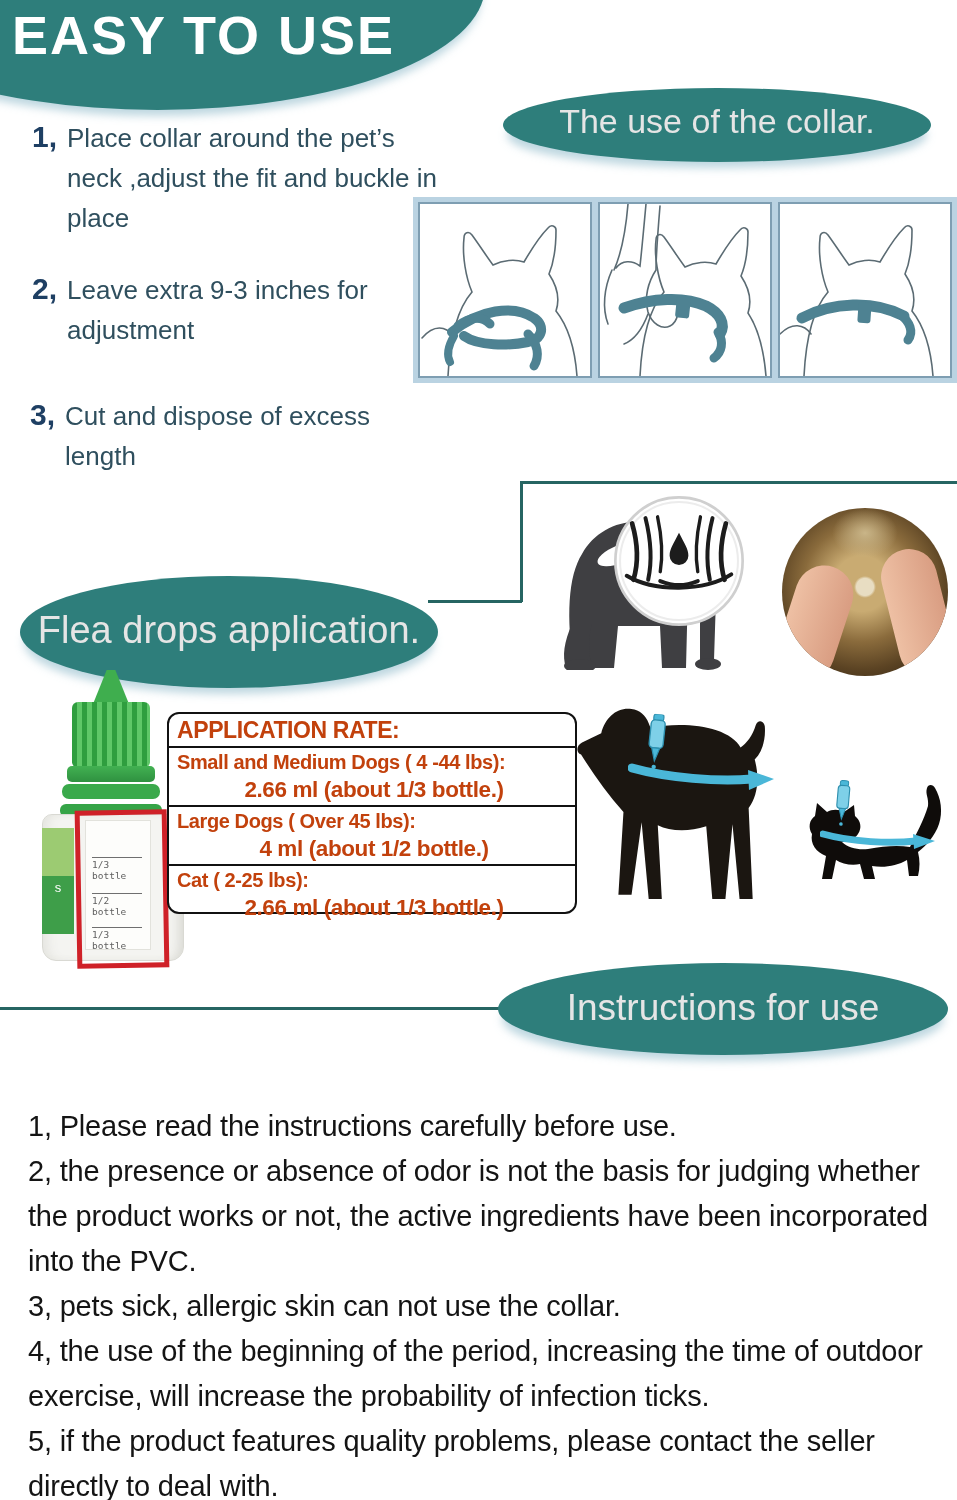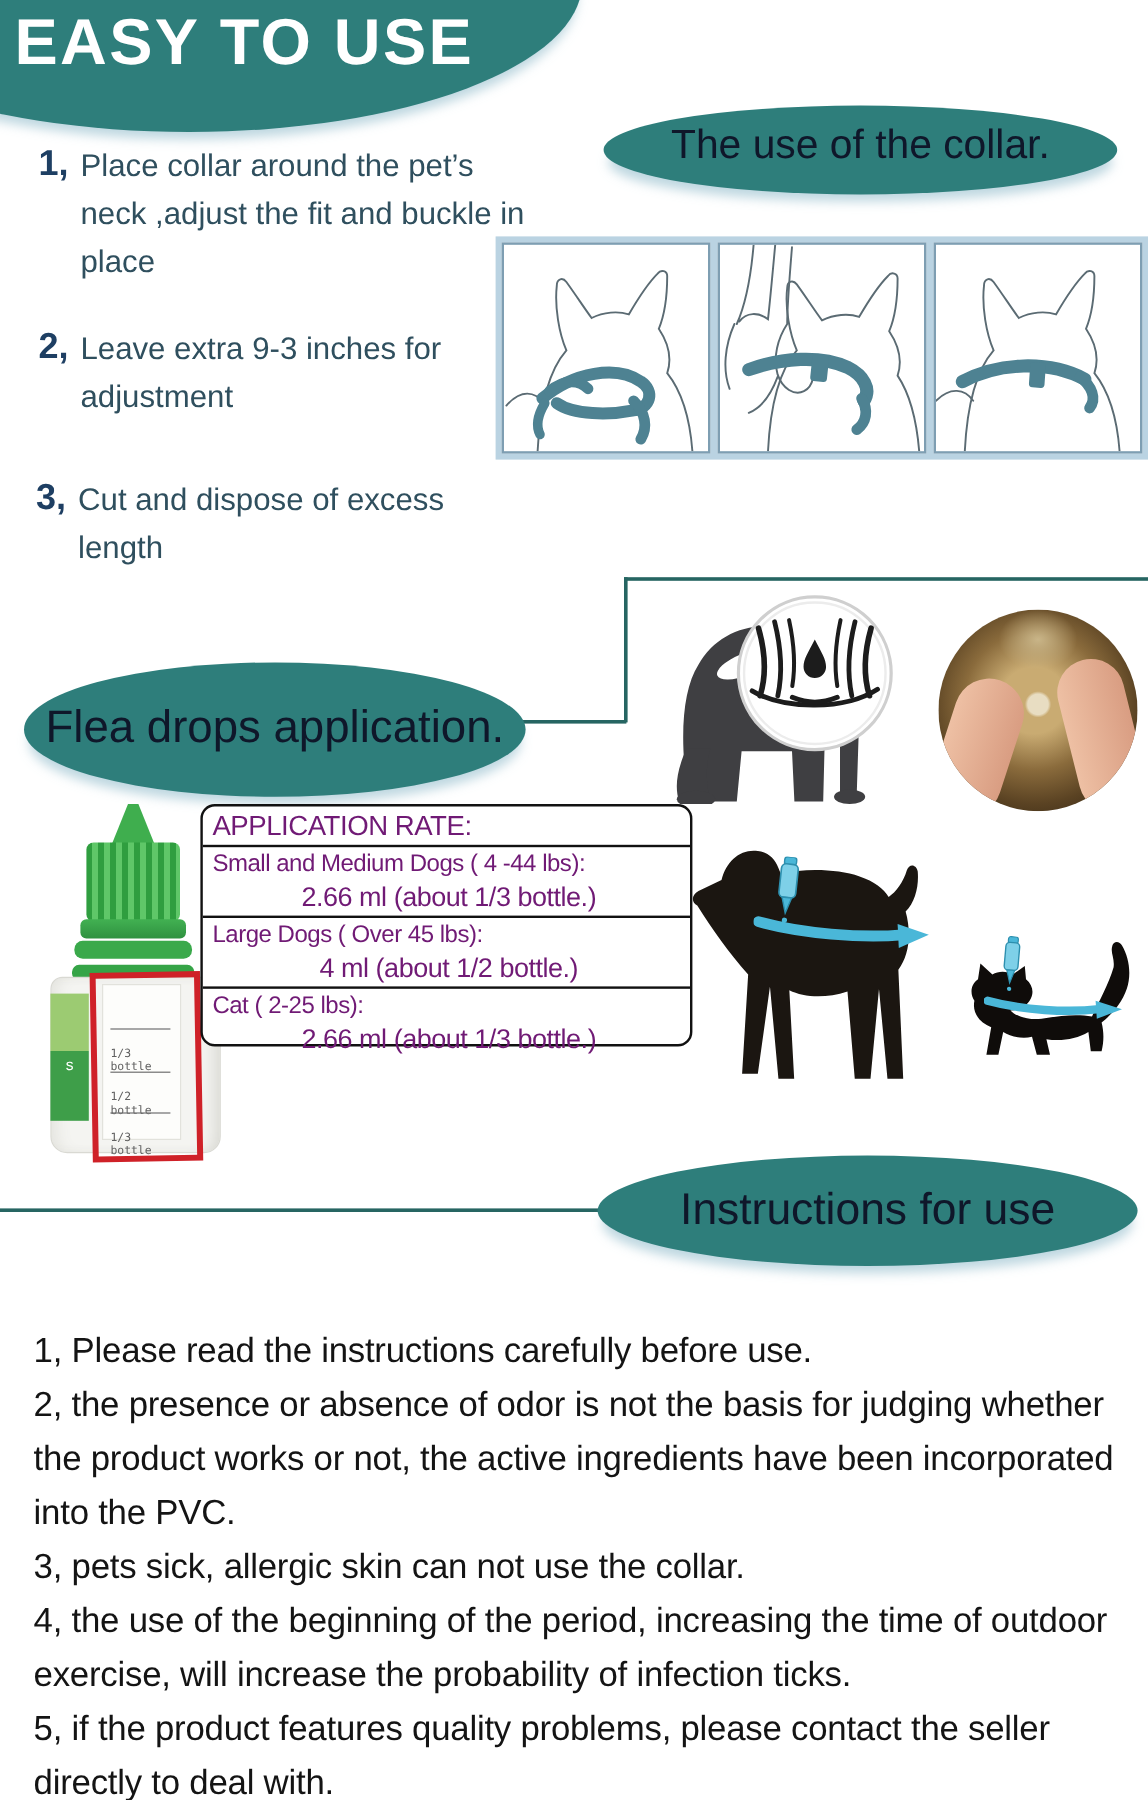--- a/index.html
+++ b/index.html
@@ -2,28 +2,28 @@
 <html><head>
 <meta charset="utf-8">
 <style>
   html,body{margin:0;padding:0;background:#ffffff;}
   #canvas{position:relative;width:957px;height:1500px;background:#ffffff;overflow:hidden;
           font-family:"Liberation Sans",sans-serif;}
 
   
   .teal-ellipse{position:absolute;background:#2e7e7b;border-radius:50%;
                 box-shadow:0 10px 9px -4px rgba(168,201,214,.75);}
-  .ellipse-label{position:absolute;width:100%;text-align:center;color:#0f172a;
+  .ellipse-label{position:absolute;width:100%;text-align:center;color:#e5e5e5;
                  font-weight:500;white-space:nowrap;}
   #easy-ellipse{left:-170px;top:-138px;width:655px;height:248px;}
   #easy-title{position:absolute;left:12px;top:4px;font-size:54px;font-weight:600;
               color:#ffffff;letter-spacing:2px;}
   #collar-ellipse{left:503px;top:88px;width:428px;height:74px;}
   #collar-ellipse .ellipse-label{top:14px;font-size:34px;}
-  #flea-ellipse{left:20px;top:552px;width:418px;height:112px;}
+  #flea-ellipse{left:20px;top:576px;width:418px;height:112px;}
   #flea-ellipse .ellipse-label{top:33px;font-size:38px;}
   #instr-ellipse{left:498px;top:963px;width:450px;height:92px;}
   #instr-ellipse .ellipse-label{top:24px;font-size:37px;}
 
   
   .tline{position:absolute;background:#266562;}
 
   
   .step{position:absolute;display:flex;}
   .step-num{font-size:30px;font-weight:700;color:#1e3f63;margin-right:10px;line-height:38px;}
@@ -64,28 +64,28 @@
   #bottle-ring2{position:absolute;left:25px;top:136px;width:102px;height:13px;border-radius:6px;background:#35a447;}
   #bottle-body{position:absolute;left:7px;top:146px;width:140px;height:145px;background:#f4f4f1;
                border:1px solid #d9d9d3;border-radius:10px 10px 14px 14px;
                box-shadow:inset -10px 0 12px -6px #d8d8d2,inset 10px 0 12px -6px #e3e3de;}
   #bottle-label-green{position:absolute;left:7px;top:160px;width:32px;height:106px;
                background:linear-gradient(#9ccb72 0 45%,#3e9e49 45% 100%);
                color:#ffffff;font-size:13px;padding-top:52px;box-sizing:border-box;text-align:center;}
   #bottle-label-white{position:absolute;left:50px;top:152px;width:66px;height:130px;background:#fdfdfb;
                border:1px solid #e2e2dc;box-sizing:border-box;}
   .mark{position:absolute;left:6px;width:50px;border-top:1.5px solid #6f6f6f;
-        font-size:9.5px;color:#606060;padding-top:15px;font-family:"DejaVu Sans Mono",monospace;}
+        font-size:9.5px;color:#606060;padding-top:1px;font-family:"DejaVu Sans Mono",monospace;}
   #red-frame{position:absolute;left:41px;top:142px;width:82px;height:148px;
              border:5px solid #cf2128;transform:rotate(-1deg);}
 
   
-  #rate-table{position:absolute;left:167px;top:670px;width:410px;height:202px;box-sizing:border-box;
+  #rate-table{position:absolute;left:167px;top:712px;width:410px;height:202px;box-sizing:border-box;
               border:2.5px solid #111;border-radius:12px;background:#fff;
-              font-weight:400;color:#701a75;letter-spacing:-0.4px;}
+              font-weight:700;color:#c2410c;letter-spacing:-0.4px;}
   #rate-heading{font-size:23px;padding:3px 6px 2px 8px;border-bottom:2.5px solid #111;}
   .rate-row{border-bottom:2.5px solid #111;padding:1px 4px 2px 8px;}
   .rate-row:last-child{border-bottom:none;}
   .rate-label{font-size:20px;line-height:27px;}
   .rate-dose{font-size:22.5px;text-align:center;line-height:27px;}
 
   
   #black-dog{position:absolute;left:575px;top:697px;width:212px;height:212px;}
   #black-cat{position:absolute;left:798px;top:782px;width:158px;height:113px;}
   .dropper{position:absolute;}

